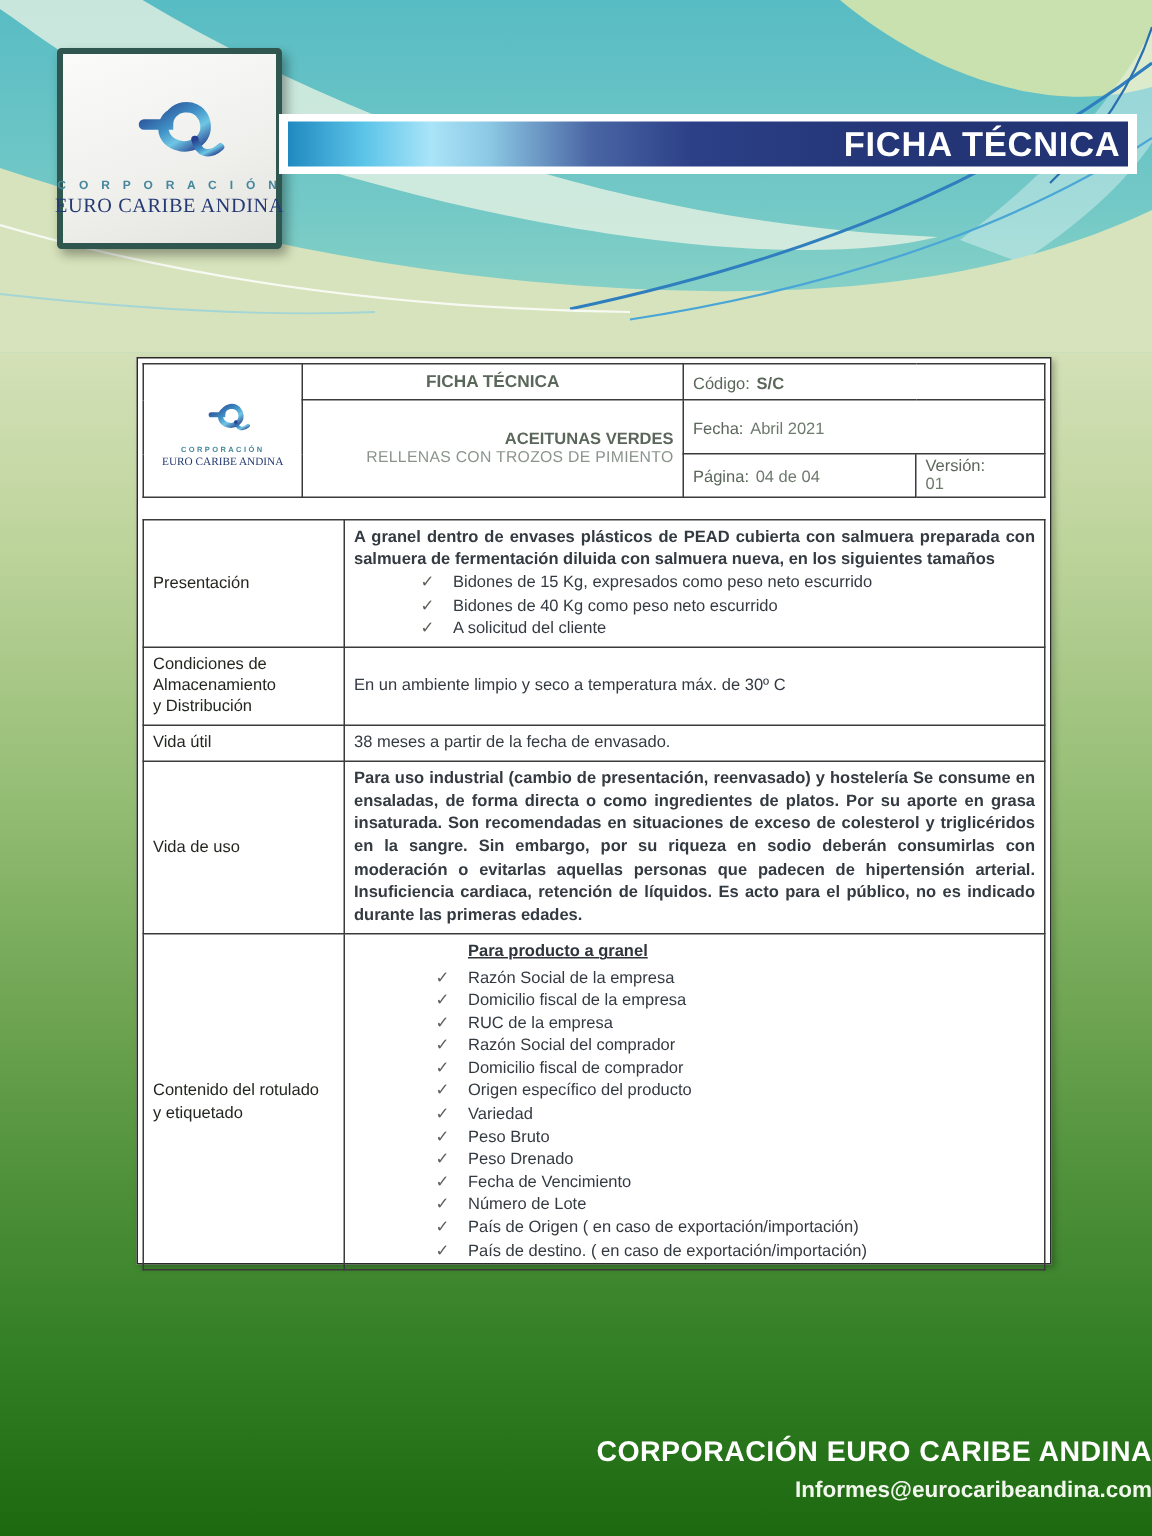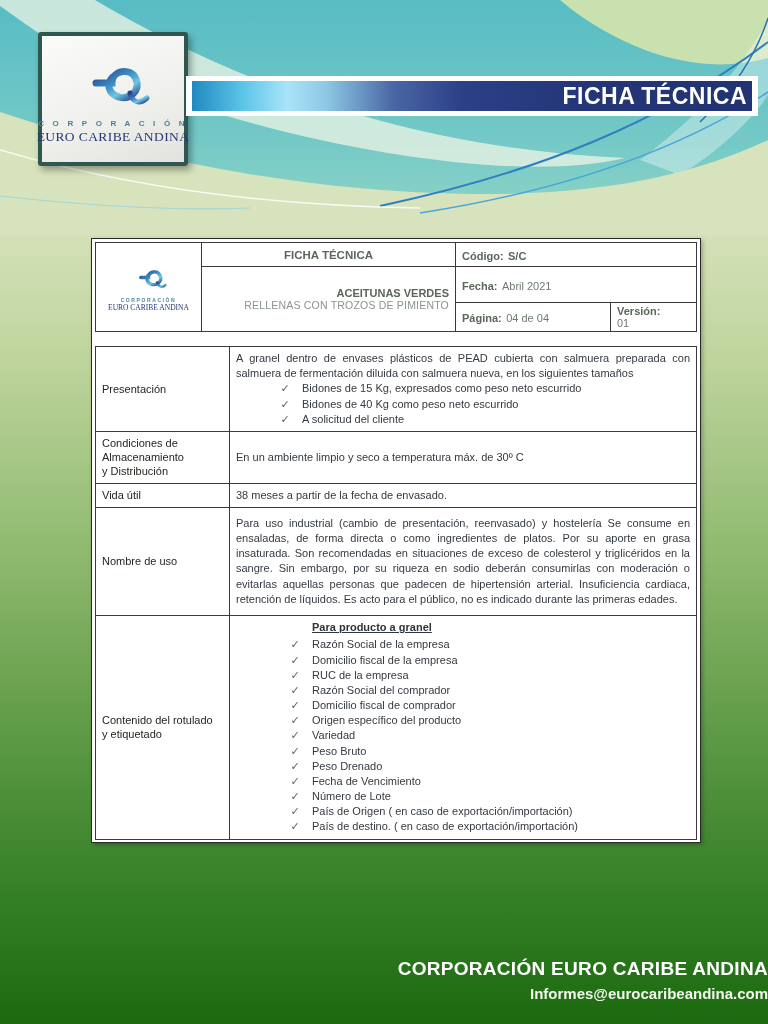--- a/index.html
+++ b/index.html
@@ -52,33 +52,33 @@
   td { border:1px solid #3a3a3a; vertical-align:middle; }
 
   .hdr-table td { padding:2px 6px; }
   .hdr-logo-cell { text-align:center; vertical-align:middle; }
   .hdr-logo-corp { font-size:5px; font-weight:bold; letter-spacing:1.6px; color:#45869c; white-space:nowrap; }
   .hdr-logo-name { font-family:"Liberation Serif", serif; font-size:7.5px; color:#243a72; white-space:nowrap; }
   .hdr-title { text-align:center; font-weight:bold; font-size:11.5px; color:#5a675a; }
   .hdr-product { text-align:right; }
   .hdr-product .l1 { font-weight:bold; font-size:11px; color:#5a675a; }
   .hdr-product .l2 { font-size:10.5px; color:#8a948c; letter-spacing:.2px; }
-  .meta-label { font-weight:bold; font-size:11px; color:#5a675a; }
+  .meta-label { font-weight:normal; font-size:11px; color:#5a675a; }
   .meta-value { font-size:11px; color:#6e7a6e; }
   .meta-strong { font-weight:bold; color:#5a675a; }
 
   .gap { height:14px; }
 
   .body-table td { padding:4px 6px; }
   .lbl {
     font-weight:normal; font-size:11px; color:#23271f; line-height:1.3;
     white-space:pre-line; vertical-align:middle; padding-left:7px;margin-left:43px;
   }
   .val { font-size:11px; color:#343a41; line-height:1.38; vertical-align:middle; }
-  .just { text-align:justify; }
+  .just { text-align:justify;font-weight:bold; }
   ul.checks { list-style:none; }
   ul.checks li { display:flex; }
   .ck { width:14px; color:#5a5f58; flex:0 0 14px; margin-right:10px; text-align:center; }
   .indent1 { padding-left:42px; }
   .indent2 { padding-left:52px; }
   .granel-head {
     margin-left:76px; margin-bottom:2px;
     font-weight:600; text-decoration:underline; color:#2e343b;
   }
 
@@ -222,21 +222,21 @@
         <td class="val">En un ambiente limpio  y seco a temperatura  máx. de 30º C</td>
       </tr>
 
       <tr>
         <td class="lbl" style="height:23px">Vida  útil</td>
         <td class="val">38 meses a partir de la fecha de envasado.</td>
       </tr>
 
 
       <tr>
-        <td class="lbl" style="height:108px">Nombre  de uso</td>
+        <td class="lbl" style="height:108px">Vida  de uso</td>
         <td class="val just">Para uso industrial (cambio de presentación, reenvasado) y hostelería Se consume en ensaladas, de forma directa o como ingredientes de platos. Por su aporte en grasa insaturada. Son recomendadas  en situaciones de exceso de colesterol  y triglicéridos en la sangre.  Sin embargo, por su riqueza en sodio deberán consumirlas con moderación o evitarlas  aquellas  personas  que padecen de hipertensión arterial. Insuficiencia cardiaca, retención de líquidos. Es acto para el público, no es indicado durante las primeras edades.</td>
       </tr>
 
       <tr>
         <td class="lbl" style="height:224px">Contenido  del rotulado
 y etiquetado</td>
         <td class="val">
           <div class="granel-head">Para producto  a granel</div>
           <ul class="checks indent2">
             <li>

